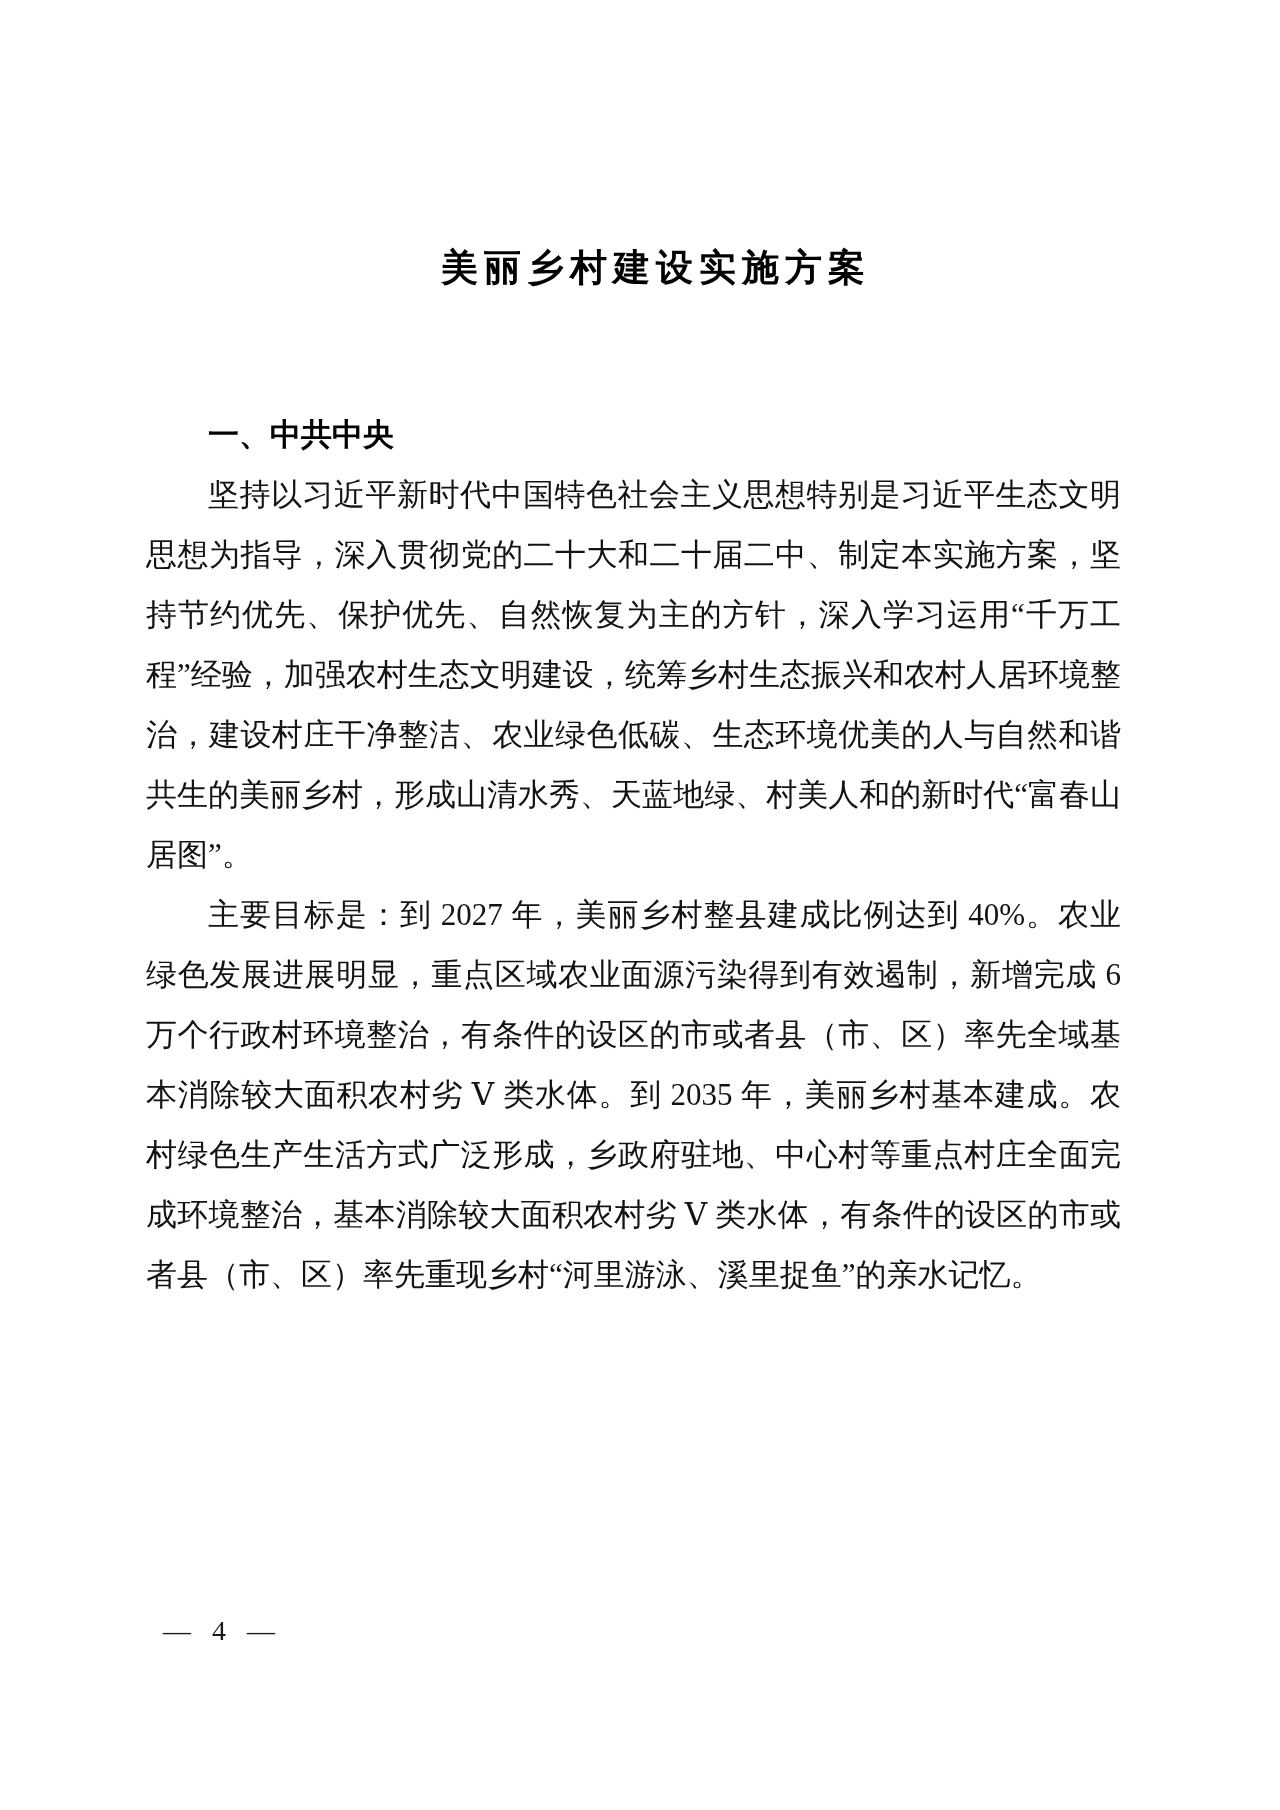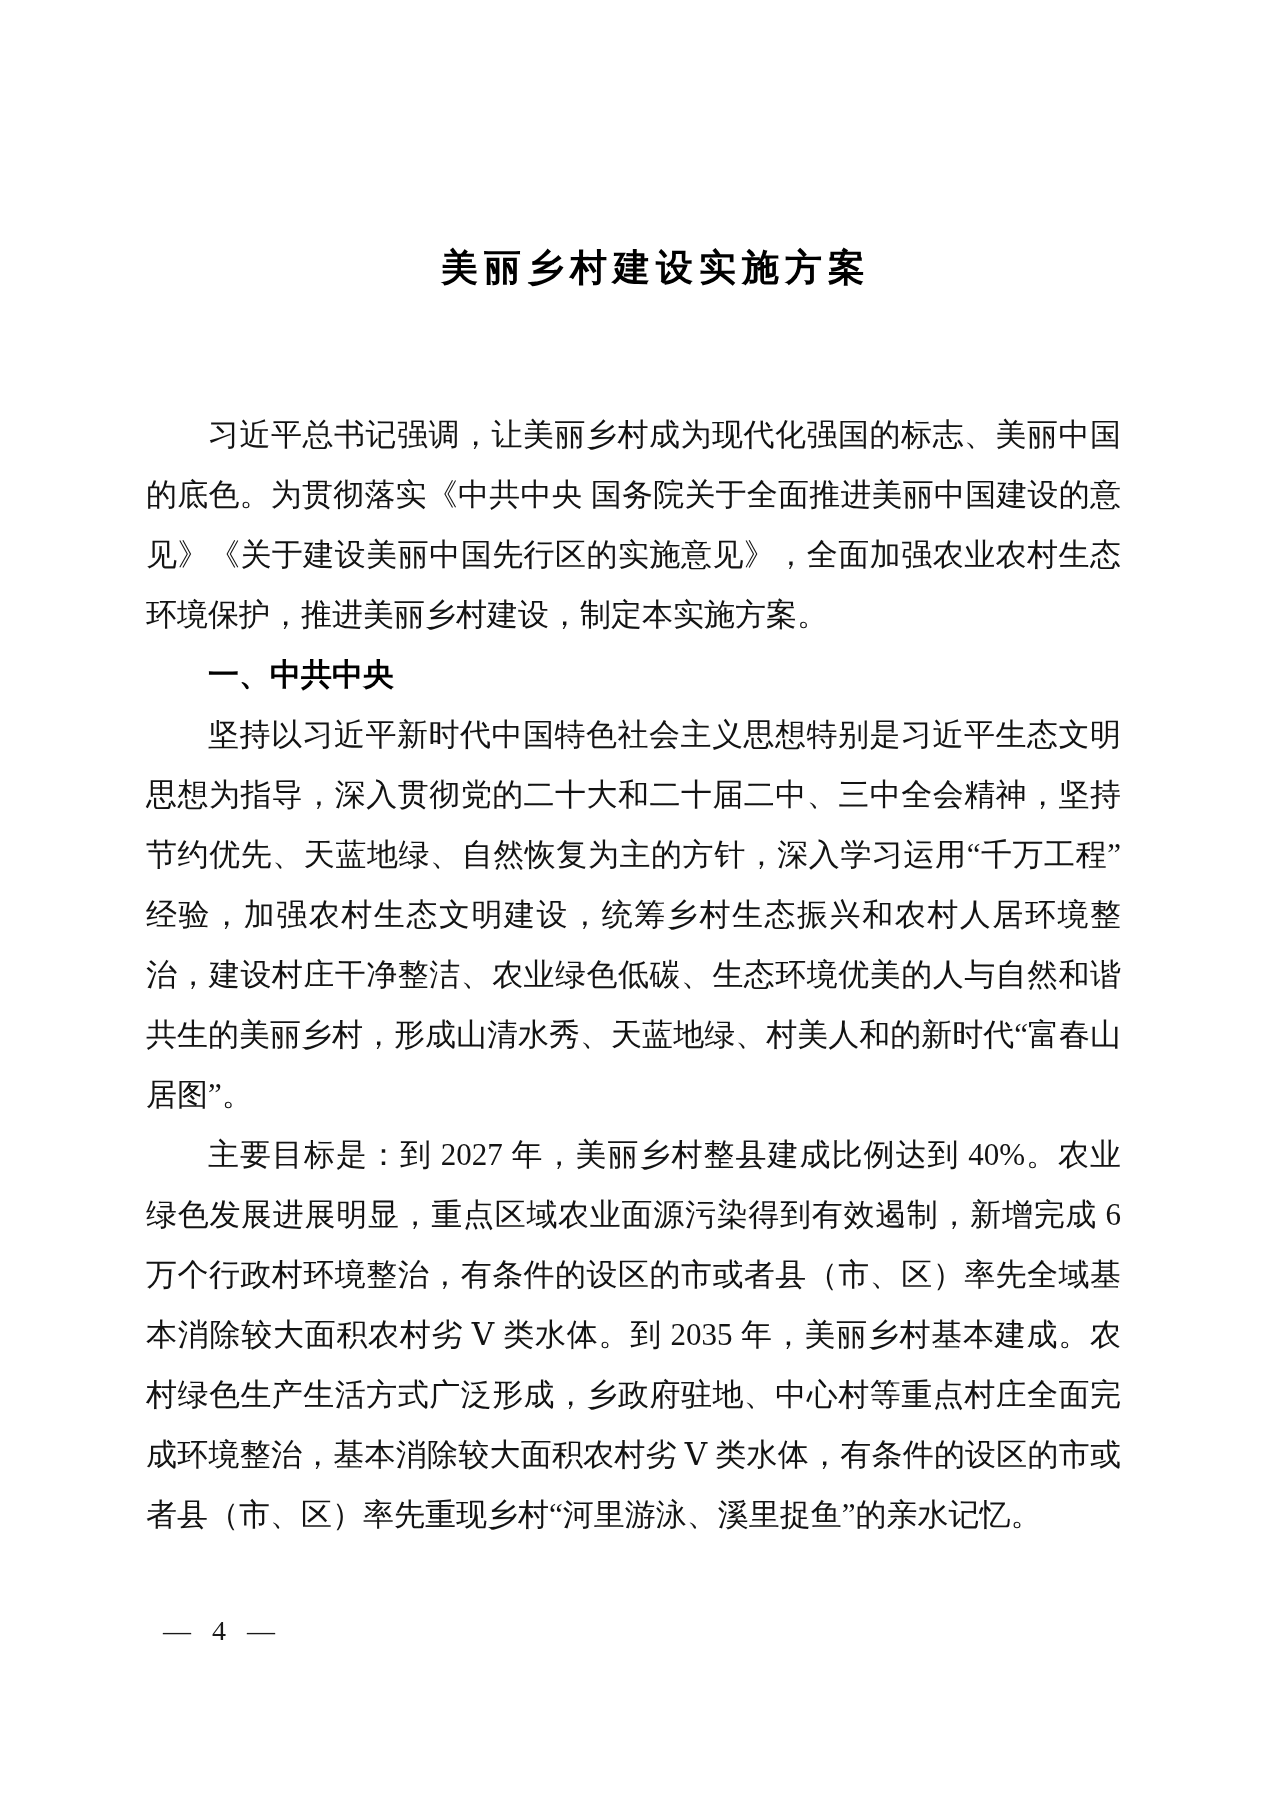--- a/index.html
+++ b/index.html
@@ -68,21 +68,20 @@
   }
 </style>
 </head>
 <body>
 
 <div class="page">
 
   <h1 class="doc-title">美丽乡村建设实施方案</h1>
 
   <div class="body-text">
-    <p class="para">习近平总书记强调，让美丽乡村成为现代化强国的标志、美丽中国的底色。为贯彻落实《中共中央 国务院关于全面推进美丽中国建设的意见》《关于建设美丽中国先行区的实施意见》，全面加强农业农村生态环境保护，推进美丽乡村建设，制定本实施方案。</p>
     <h2 class="section-heading">一、中共中央</h2>
-    <p class="para">坚持以习近平新时代中国特色社会主义思想特别是习近平生态文明思想为指导，深入贯彻党的二十大和二十届二中、三中全会精神，坚持节约优先、天蓝地绿、自然恢复为主的方针，深入学习运用“千万工程”经验，加强农村生态文明建设，统筹乡村生态振兴和农村人居环境整治，建设村庄干净整洁、农业绿色低碳、生态环境优美的人与自然和谐共生的美丽乡村，形成山清水秀、天蓝地绿、村美人和的新时代“富春山居图”。</p>
+    <p class="para">坚持以习近平新时代中国特色社会主义思想特别是习近平生态文明思想为指导，深入贯彻党的二十大和二十届二中、制定本实施方案，坚持节约优先、保护优先、自然恢复为主的方针，深入学习运用“千万工程”经验，加强农村生态文明建设，统筹乡村生态振兴和农村人居环境整治，建设村庄干净整洁、农业绿色低碳、生态环境优美的人与自然和谐共生的美丽乡村，形成山清水秀、天蓝地绿、村美人和的新时代“富春山居图”。</p>
     <p class="para">主要目标是：到 2027 年，美丽乡村整县建成比例达到 40%。农业绿色发展进展明显，重点区域农业面源污染得到有效遏制，新增完成 6 万个行政村环境整治，有条件的设区的市或者县（市、区）率先全域基本消除较大面积农村劣 Ⅴ 类水体。到 2035 年，美丽乡村基本建成。农村绿色生产生活方式广泛形成，乡政府驻地、中心村等重点村庄全面完成环境整治，基本消除较大面积农村劣 Ⅴ 类水体，有条件的设区的市或者县（市、区）率先重现乡村“河里游泳、溪里捉鱼”的亲水记忆。</p>
   </div>
 
   <div class="page-footer">— 4 —</div>
 
 </div>
 
 </body></html>

